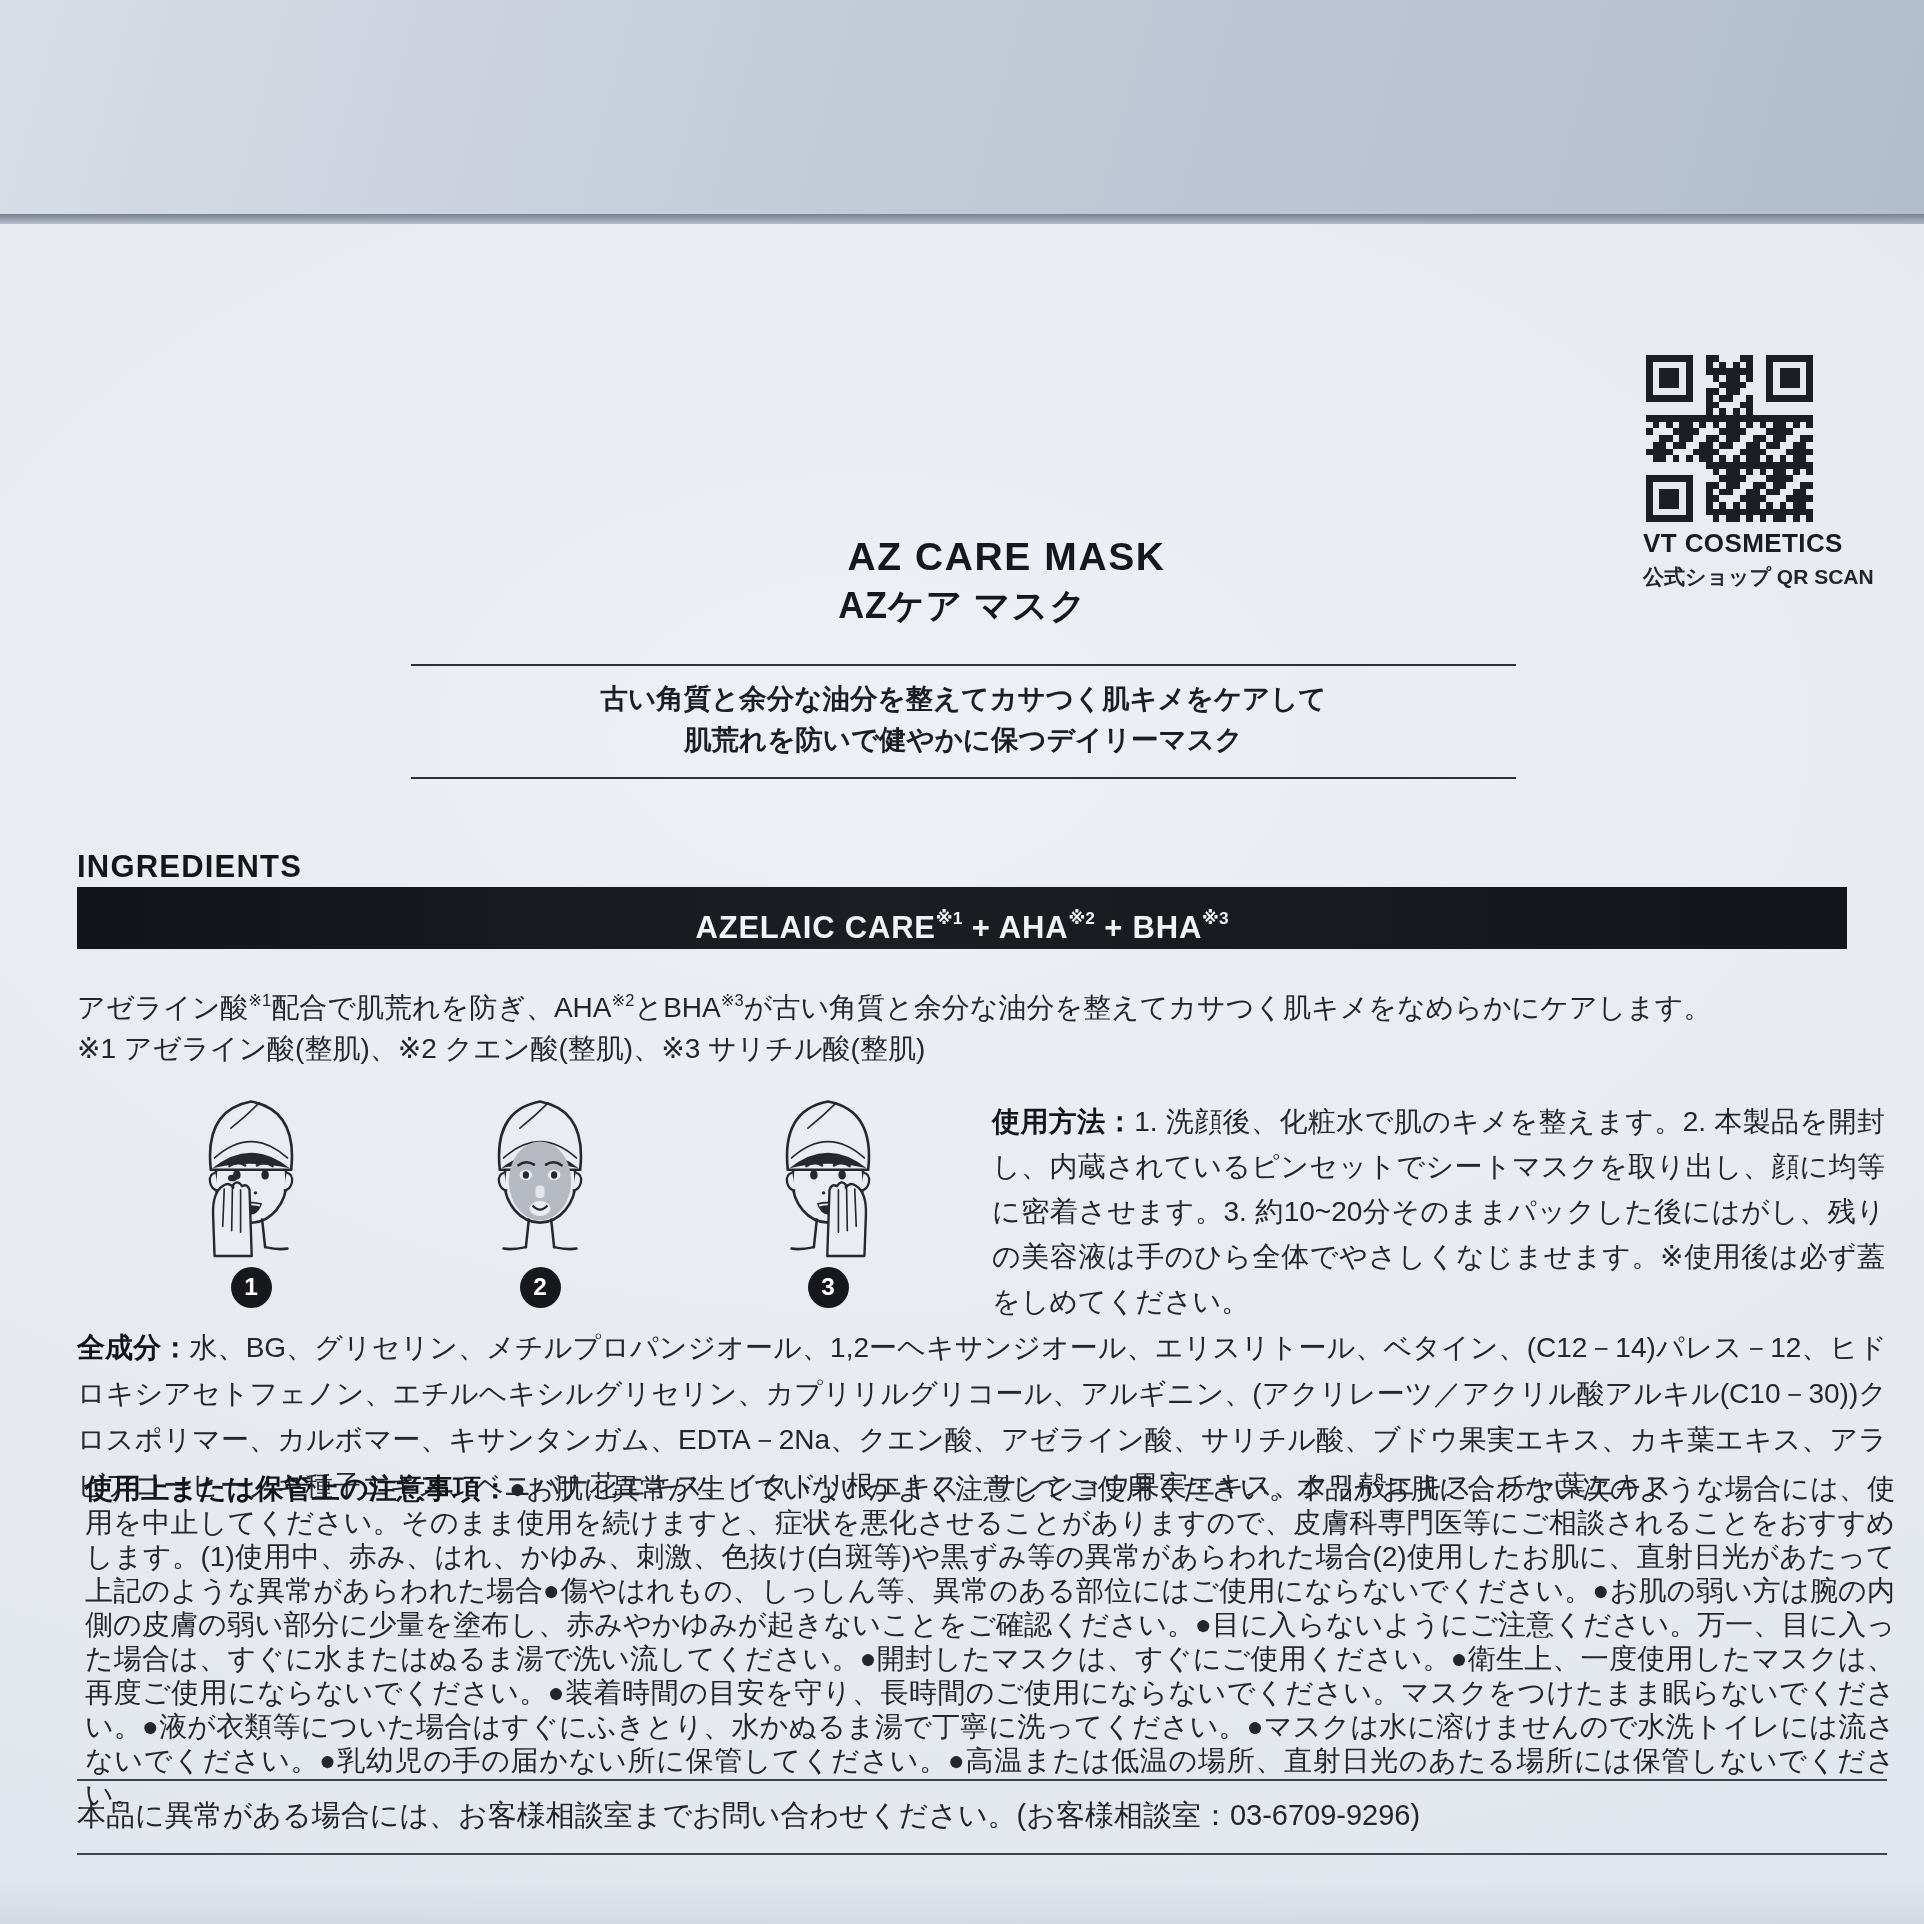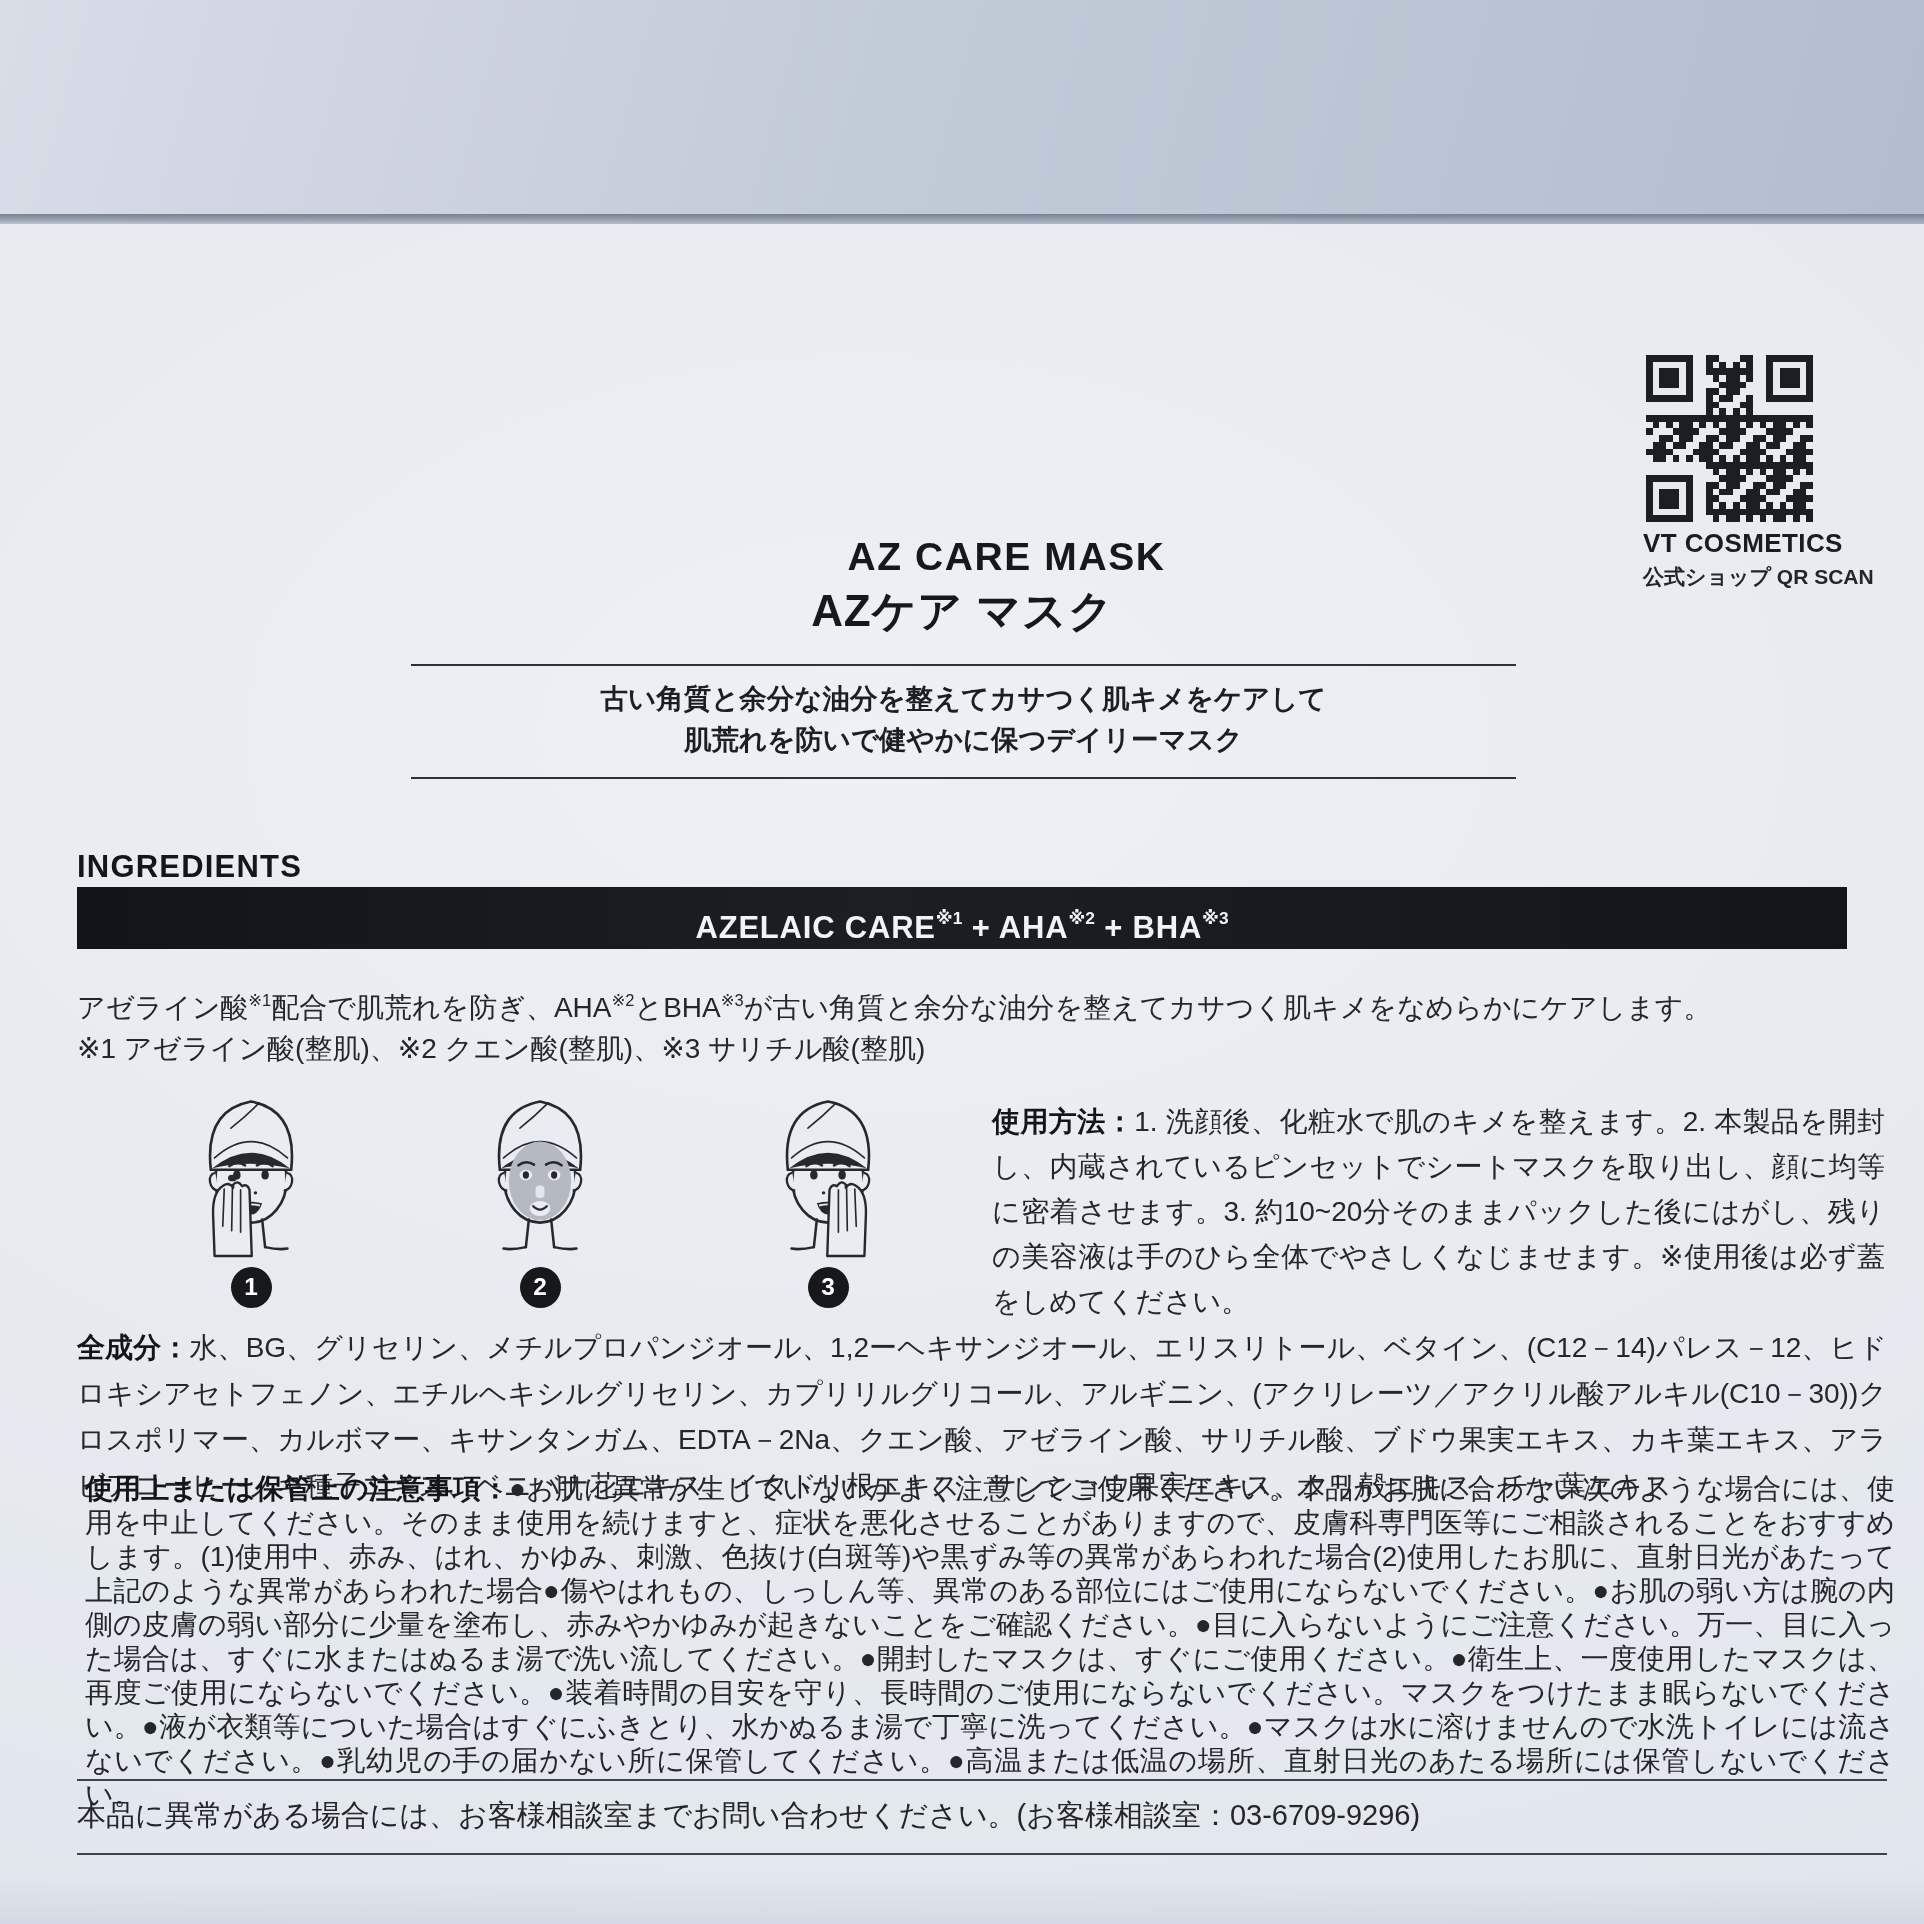--- a/index.html
+++ b/index.html
@@ -16,21 +16,21 @@
            background:linear-gradient(180deg,rgba(170,180,195,0) 0%,rgba(170,180,195,.25) 100%);}
   
   .qr-block{position:absolute;left:1643px;top:131px;width:252px;}
   .qr-svg{width:167px;height:167px;display:block;margin-left:3.1px;}
   .qr-brand{margin-top:6.3px;font-size:26px;font-weight:bold;letter-spacing:0.4px;color:#1a1c22;}
   .qr-caption{margin-top:3.9px;font-size:21px;font-weight:bold;color:#23252b;}
   
   .title-en{position:absolute;left:0;top:311px;width:1925px;text-align:center;
             font-size:39px;font-weight:bold;letter-spacing:1.6px;color:#17181d;margin-left:44px;}
   .title-ja{position:absolute;left:0;top:358px;width:1925px;text-align:center;
-            font-size:44px;font-weight:bold;letter-spacing:0.8px;color:#17181d;}
+            font-size:36px;font-weight:bold;letter-spacing:0.8px;color:#17181d;}
   .rule{position:absolute;left:411px;width:1105px;height:2.4px;background:#2e3138;}
   .rule-top{top:440px;} .rule-bot{top:553px;}
   .subtitle{position:absolute;left:411px;top:454px;width:1105px;text-align:center;
             font-size:27.5px;font-weight:bold;line-height:41px;color:#1c1e24;}
   
   .ing-head{position:absolute;left:77px;top:625px;font-size:31px;font-weight:bold;
             letter-spacing:1.2px;color:#15161a;}
   .banner{position:absolute;left:77px;top:663px;width:1770px;height:62px;
           background:linear-gradient(90deg,#131419 0%,#1c1e24 45%,#14151a 100%);
           color:#f2f3f6;text-align:center;line-height:62px;font-size:31px;font-weight:bold;letter-spacing:0.8px;}

